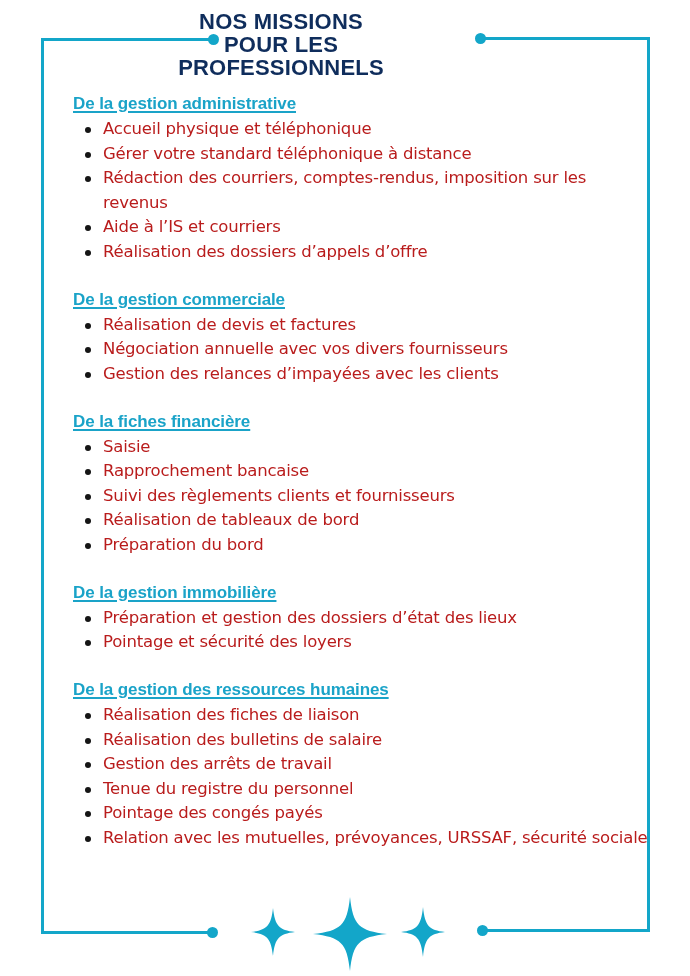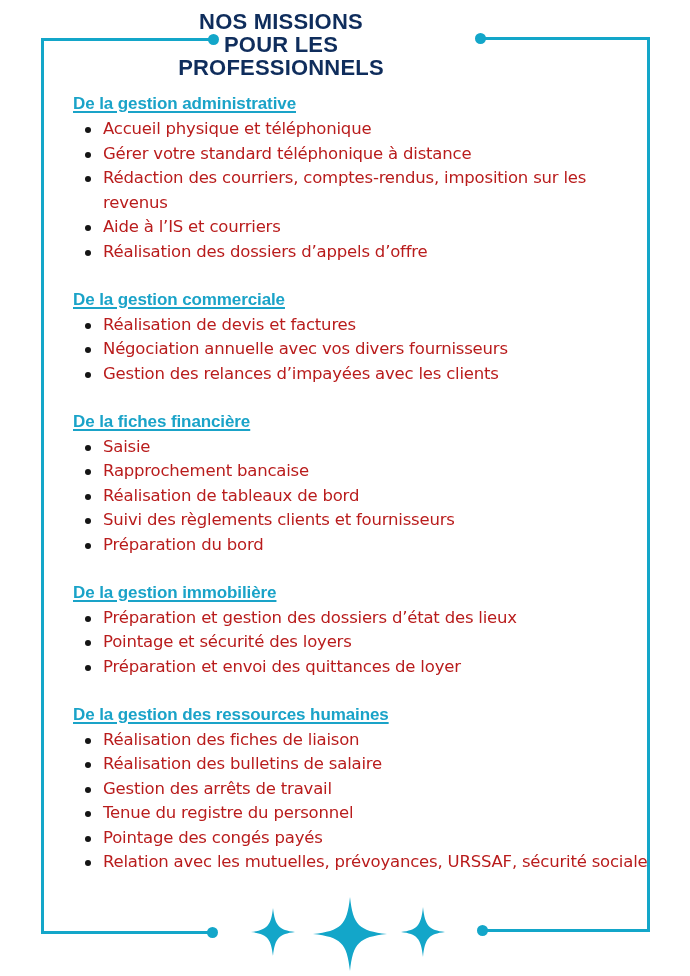--- a/index.html
+++ b/index.html
@@ -71,31 +71,30 @@
         <li>Réalisation de devis et factures</li>
         <li>Négociation annuelle avec vos divers fournisseurs</li>
         <li>Gestion des relances d’impayées avec les clients</li>
       </ul>
     </div>
     <div class="section">
       <div class="section-title">De la fiches financière</div>
       <ul>
         <li>Saisie</li>
         <li>Rapprochement bancaise</li>
+        <li>Suivi des règlements clients et fournisseurs</li>
         <li>Réalisation de tableaux de bord</li>
-        <li>Suivi des règlements clients et fournisseurs</li>
         <li>Préparation du bord</li>
       </ul>
     </div>
     <div class="section">
       <div class="section-title">De la gestion immobilière</div>
       <ul>
         <li>Préparation et gestion des dossiers d’état des lieux</li>
         <li>Pointage et sécurité des loyers</li>
-        <li>Préparation et envoi des quittances de loyer</li>
       </ul>
     </div>
     <div class="section">
       <div class="section-title">De la gestion des ressources humaines</div>
       <ul>
         <li>Réalisation des fiches de liaison</li>
         <li>Réalisation des bulletins de salaire</li>
         <li>Gestion des arrêts de travail</li>
         <li>Tenue du registre du personnel</li>
         <li>Pointage des congés payés</li>

